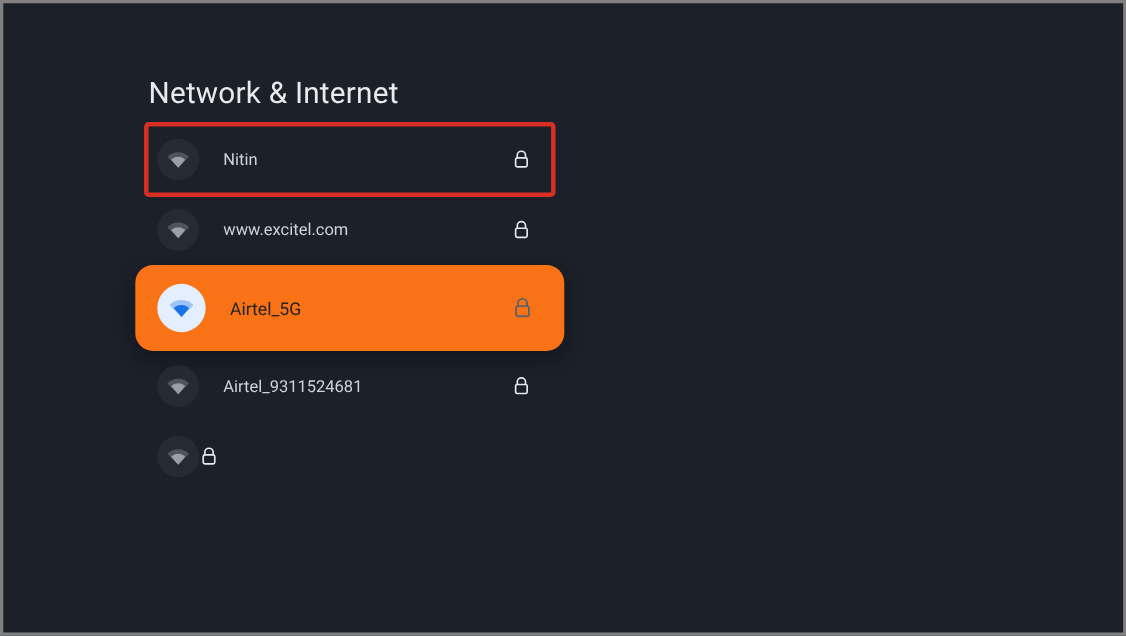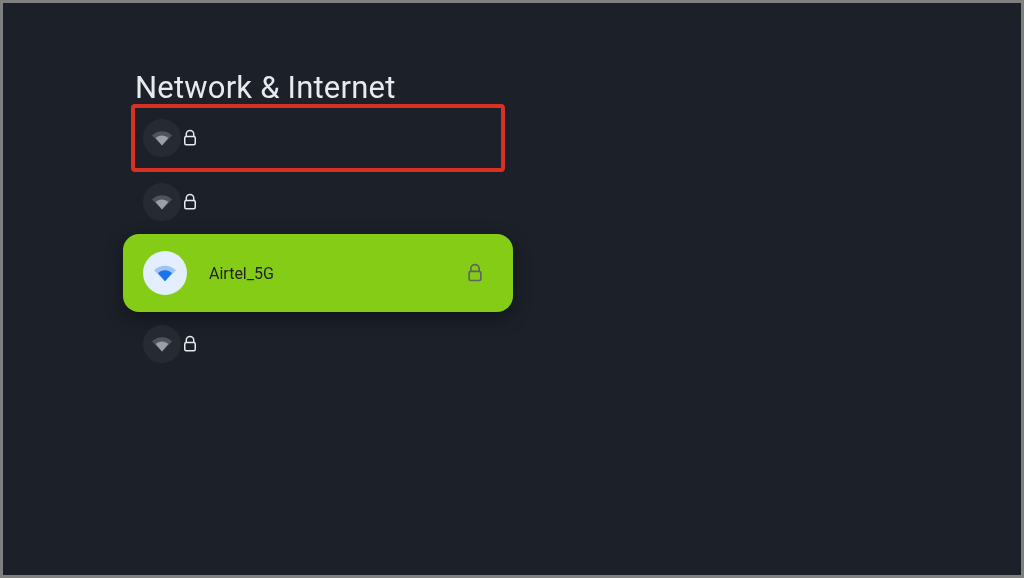--- a/index.html
+++ b/index.html
@@ -17,42 +17,42 @@
       overflow: hidden;
     }
     .panel {
       position: absolute;
       left: 130px;
       top: 66px;
       width: 370px;
     }
     .page-title {
       color: #e8eaed;
-      font-size: 31px;
+      font-size: 27px;
       font-weight: 400;
       letter-spacing: 0.2px;
-      margin-bottom: 0;
+      margin-bottom: 12px;
       margin-left: 2px;
     }
     .list { display: flex; flex-direction: column; gap: 0; }
     .row {
       display: flex;
       align-items: center;
       height: 64px;
       padding: 0 20px 0 10px;
       border-radius: 10px;
       position: relative;
     }
     .row-highlight {
       outline: 4px solid #d93025;
       outline-offset: -2px;
       border-radius: 2px;
     }
     .row-focused {
-      background: #84cc16;
+      background: #f97316;
       border-radius: 16px;
       box-shadow: 0 6px 18px rgba(0,0,0,0.35);
       margin-left: -10px;
       margin-right: -10px;
       height: 78px;
       padding: 0 28px 0 20px;
     }
     .wifi-icon-wrap {
       width: 38px; height: 38px; border-radius: 50%;
       display: flex; align-items: center; justify-content: center;
@@ -85,32 +85,34 @@
   <div class="panel">
     <h1 class="page-title">Network &amp; Internet</h1>
     <div class="list">
         <div class="row row-highlight">
     <span class="wifi-icon-wrap">
             <svg class="wifi-svg" viewBox="0 0 24 24">
     <path fill="#9aa0a6" opacity="0.35" d="M12 4C7.3 4 3.07 5.9 0 8.98L12 21 24 8.98C20.93 5.9 16.7 4 12 4z"></path>
     <path fill="#9aa0a6" d="M12 9c-2.97 0-5.67 1.2-7.62 3.14L12 21l7.62-8.86C17.67 10.2 14.97 9 12 9z"></path>
   </svg>
           </span>
+    <span class="ssid">Nitin</span>
     <svg class="lock-svg" viewBox="0 0 24 24">
     <path fill="none" stroke="#e8eaed" stroke-width="2" d="M7 10V7a5 5 0 0 1 10 0v3"></path>
     <rect x="5" y="10" width="14" height="11" rx="2" fill="none" stroke="#e8eaed" stroke-width="2"></rect>
   </svg>
   </div>
         <div class="row">
     <span class="wifi-icon-wrap">
             <svg class="wifi-svg" viewBox="0 0 24 24">
     <path fill="#9aa0a6" opacity="0.35" d="M12 4C7.3 4 3.07 5.9 0 8.98L12 21 24 8.98C20.93 5.9 16.7 4 12 4z"></path>
     <path fill="#9aa0a6" d="M12 9c-2.97 0-5.67 1.2-7.62 3.14L12 21l7.62-8.86C17.67 10.2 14.97 9 12 9z"></path>
   </svg>
           </span>
+    <span class="ssid">www.excitel.com</span>
     <svg class="lock-svg" viewBox="0 0 24 24">
     <path fill="none" stroke="#e8eaed" stroke-width="2" d="M7 10V7a5 5 0 0 1 10 0v3"></path>
     <rect x="5" y="10" width="14" height="11" rx="2" fill="none" stroke="#e8eaed" stroke-width="2"></rect>
   </svg>
   </div>
         <div class="row row-focused">
     <span class="wifi-icon-wrap">
             <svg class="wifi-svg" viewBox="0 0 24 24">
     <path fill="#1a73e8" opacity="0.35" d="M12 4C7.3 4 3.07 5.9 0 8.98L12 21 24 8.98C20.93 5.9 16.7 4 12 4z"></path>
     <path fill="#1a73e8" d="M12 9c-2.97 0-5.67 1.2-7.62 3.14L12 21l7.62-8.86C17.67 10.2 14.97 9 12 9z"></path>
@@ -122,20 +124,33 @@
     <rect x="5" y="10" width="14" height="11" rx="2" fill="none" stroke="#5f6368" stroke-width="2"></rect>
   </svg>
   </div>
         <div class="row">
     <span class="wifi-icon-wrap">
             <svg class="wifi-svg" viewBox="0 0 24 24">
     <path fill="#9aa0a6" opacity="0.35" d="M12 4C7.3 4 3.07 5.9 0 8.98L12 21 24 8.98C20.93 5.9 16.7 4 12 4z"></path>
     <path fill="#9aa0a6" d="M12 9c-2.97 0-5.67 1.2-7.62 3.14L12 21l7.62-8.86C17.67 10.2 14.97 9 12 9z"></path>
   </svg>
           </span>
+    <span class="ssid">Airtel_9311524681</span>
+    <svg class="lock-svg" viewBox="0 0 24 24">
+    <path fill="none" stroke="#e8eaed" stroke-width="2" d="M7 10V7a5 5 0 0 1 10 0v3"></path>
+    <rect x="5" y="10" width="14" height="11" rx="2" fill="none" stroke="#e8eaed" stroke-width="2"></rect>
+  </svg>
+  </div>
+        <div class="row">
+    <span class="wifi-icon-wrap">
+            <svg class="wifi-svg" viewBox="0 0 24 24">
+    <path fill="#9aa0a6" opacity="0.35" d="M12 4C7.3 4 3.07 5.9 0 8.98L12 21 24 8.98C20.93 5.9 16.7 4 12 4z"></path>
+    <path fill="#9aa0a6" d="M12 9c-2.97 0-5.67 1.2-7.62 3.14L12 21l7.62-8.86C17.67 10.2 14.97 9 12 9z"></path>
+  </svg>
+          </span>
     <svg class="lock-svg" viewBox="0 0 24 24">
     <path fill="none" stroke="#e8eaed" stroke-width="2" d="M7 10V7a5 5 0 0 1 10 0v3"></path>
     <rect x="5" y="10" width="14" height="11" rx="2" fill="none" stroke="#e8eaed" stroke-width="2"></rect>
   </svg>
   </div>
       </div>
   </div>
 </div>
 
 </body></html>

